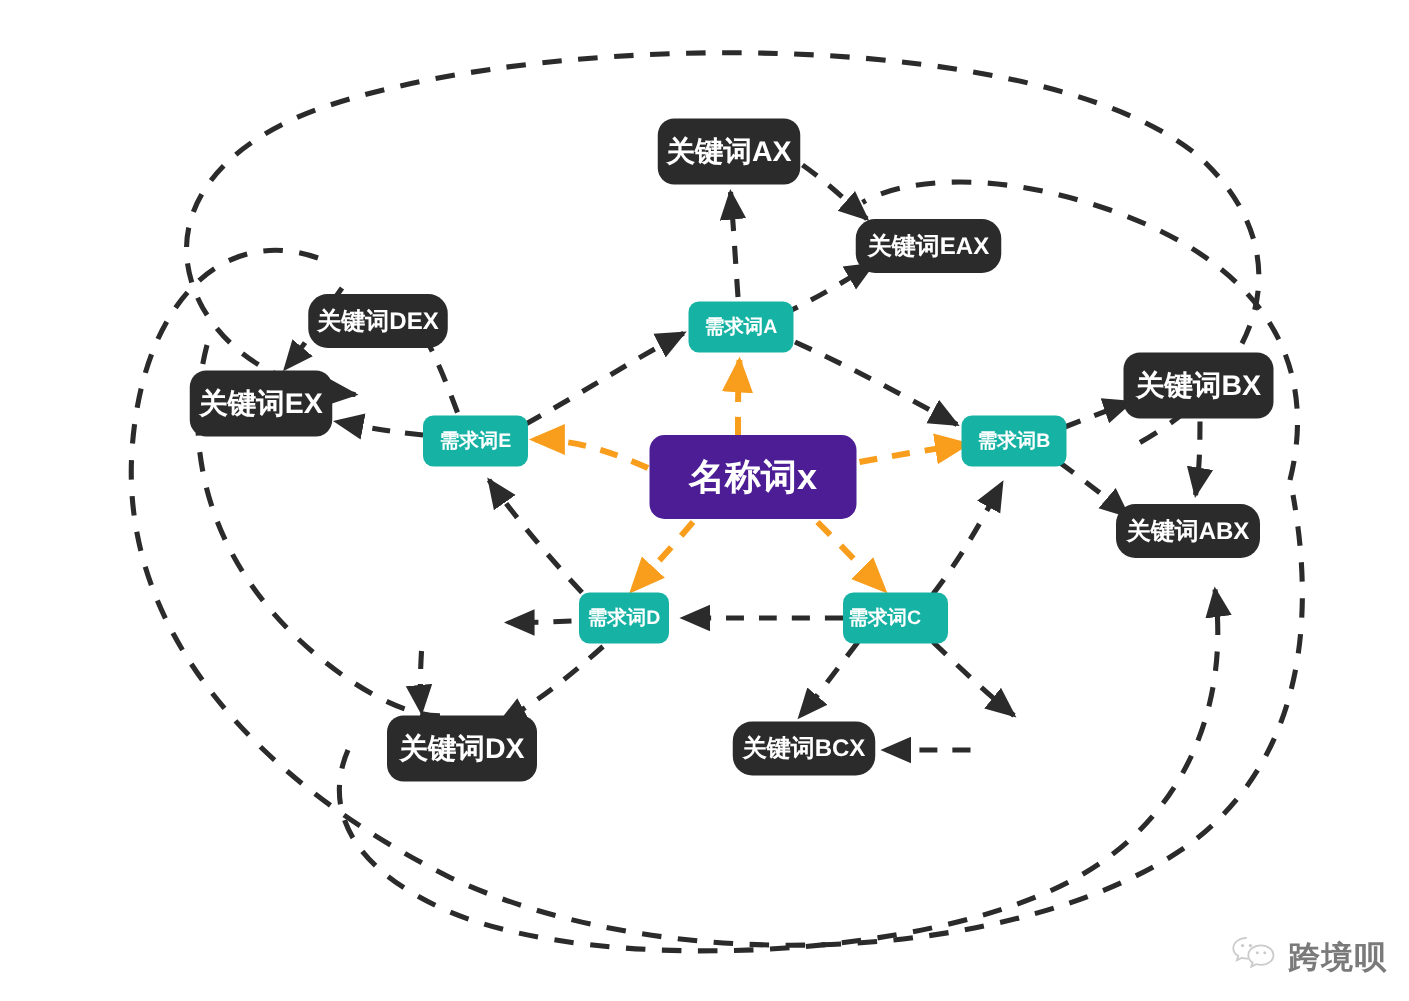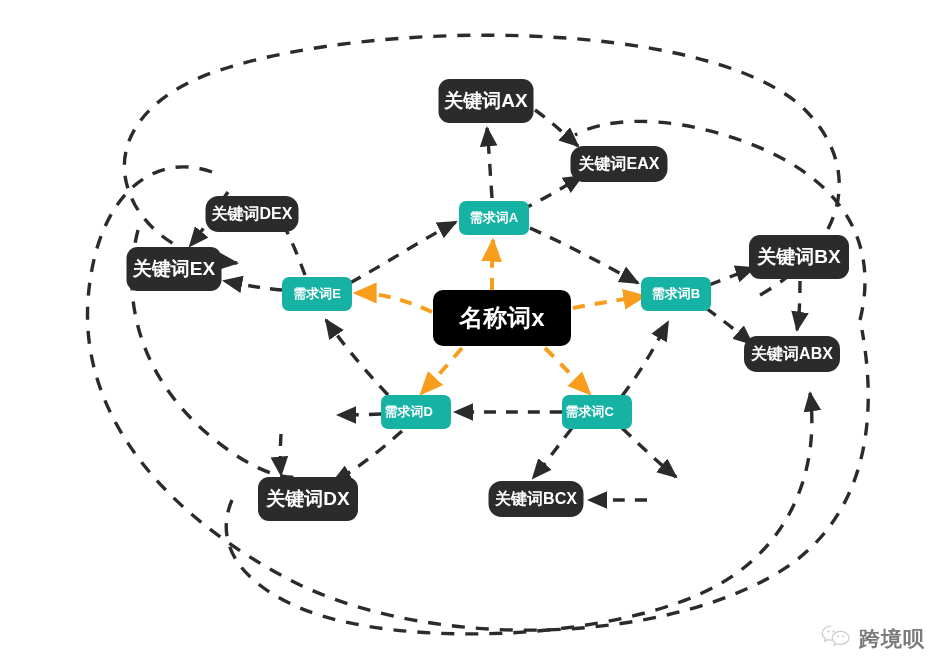--- a/index.html
+++ b/index.html
@@ -34,21 +34,21 @@
     align-items: center;
     justify-content: center;
     box-sizing: border-box;
     color: #ffffff;
     font-weight: bold;
     white-space: nowrap;
     letter-spacing: 0px;
     transform: translate(-50%, -50%);
   }
   .node-center {
-    background: #000000;
+    background: #4c1d95;
     border-radius: 10px;
     font-size: 24px;
     padding: 0 24px;
   }
   .node-demand {
     background: #16b2a4;
     border-radius: 7px;
     font-size: 13px;
     padding: 0 18px;
   }
@@ -139,21 +139,21 @@
 
   <div class="node node-demand" style="left:494px; top:218px; width:70px; height:34px;">
     <span>需求词A</span>
   </div>
   <div class="node node-demand" style="left:676px; top:294px; width:70px; height:34px;">
     <span>需求词B</span>
   </div>
   <div class="node node-demand" style="left:597px; top:412px; width:70px; height:34px;justify-content:flex-end;">
     <span>需求词C</span>
   </div>
-  <div class="node node-demand" style="left:416px; top:412px; width:70px; height:34px;justify-content:flex-end;">
+  <div class="node node-demand" style="left:416px; top:412px; width:60px; height:34px;">
     <span>需求词D</span>
   </div>
   <div class="node node-demand" style="left:317px; top:294px; width:70px; height:34px;">
     <span>需求词E</span>
   </div>
 
   <div class="node node-keyword kw-large" style="left:486px; top:101px; width:95px; height:44px;">
     <span>关键词AX</span>
   </div>
   <div class="node node-keyword" style="left:619px; top:164px; width:97px; height:36px;">

